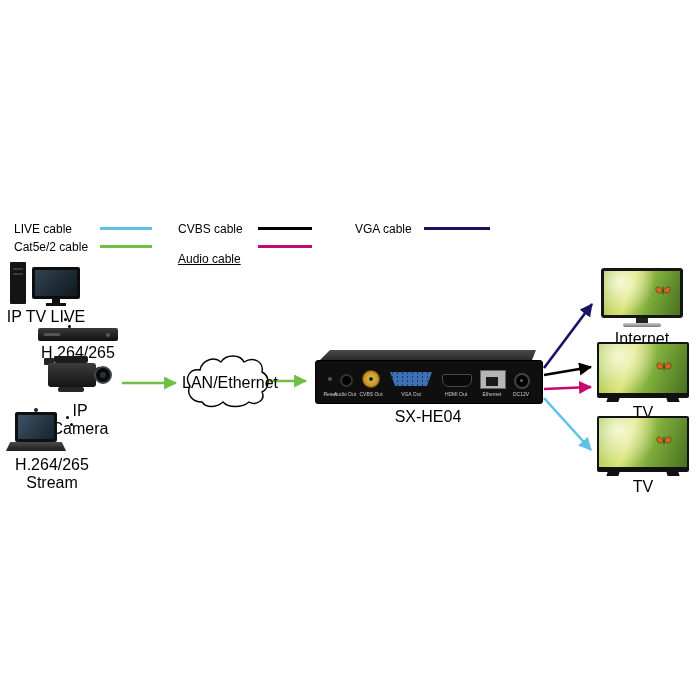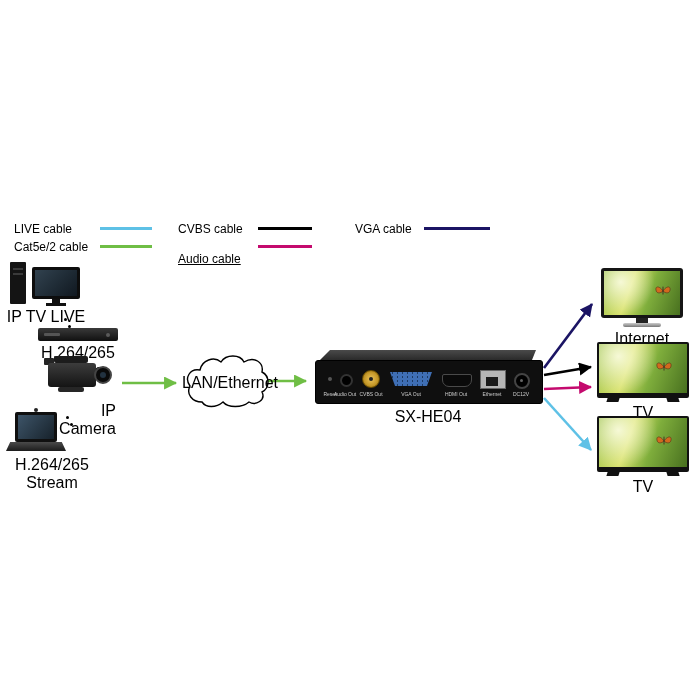--- a/index.html
+++ b/index.html
@@ -100,21 +100,21 @@
 
   <div class="shape" style="left:44px;top:356px;width:72px;height:44px;">
     <div class="shape" style="left:10px;top:0;width:34px;height:7px;background:#1c1c1c;border-radius:2px;"></div>
     <div class="shape" style="left:0;top:2px;width:10px;height:7px;background:#242424;border-radius:1px;"></div>
     <div class="shape" style="left:4px;top:7px;width:48px;height:24px;background:linear-gradient(#3c3c3c,#141414);border-radius:3px;"></div>
     <div class="shape" style="left:50px;top:10px;width:14px;height:14px;background:#0a0a0a;border:2px solid #444;border-radius:50%;">
       <div class="shape" style="left:4px;top:4px;width:6px;height:6px;background:#223240;border-radius:50%;"></div>
     </div>
     <div class="shape" style="left:14px;top:31px;width:26px;height:5px;background:#262626;border-radius:2px;"></div>
   </div>
-  <div class="lbl" style="left:44px;top:402px;width:72px;text-align:right;">IP Camera</div>
+  <div class="lbl" style="left:44px;top:402px;width:72px;">IP Camera</div>
 
   <div class="dot" style="left:66px;top:416px;"></div>
   <div class="dot" style="left:70px;top:423px;"></div>
 
   <div class="shape" style="left:6px;top:410px;width:60px;height:44px;">
     <div class="shape" style="left:28px;top:-2px;width:4px;height:4px;background:#222;border-radius:50%;"></div>
     <div class="shape" style="left:9px;top:2px;width:42px;height:30px;background:#101010;border-radius:2px;">
       <div class="shape" style="left:3px;top:3px;right:3px;bottom:3px;background:linear-gradient(130deg,#3d5468,#17222b);"></div>
     </div>
     <div class="shape" style="left:0;top:32px;width:60px;height:9px;background:linear-gradient(#4a4a4a,#1c1c1c);clip-path:polygon(7% 0,93% 0,100% 100%,0 100%);"></div>

